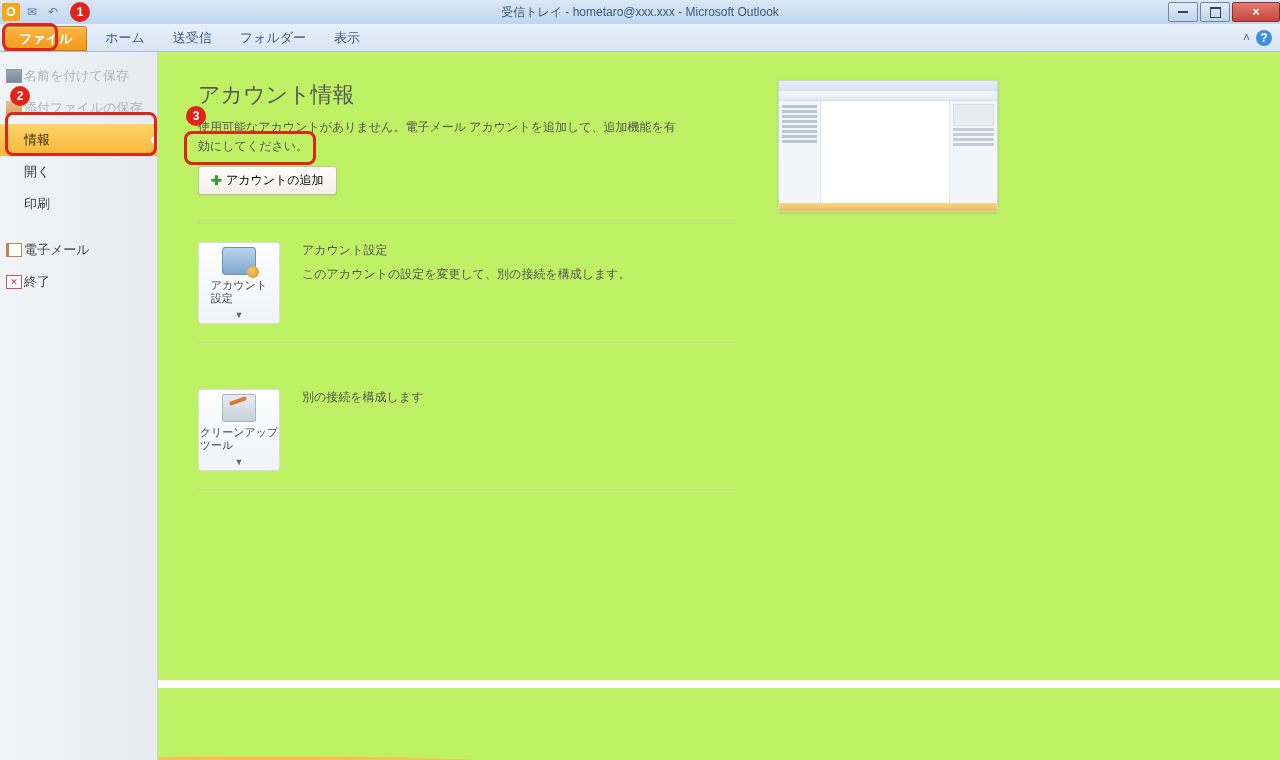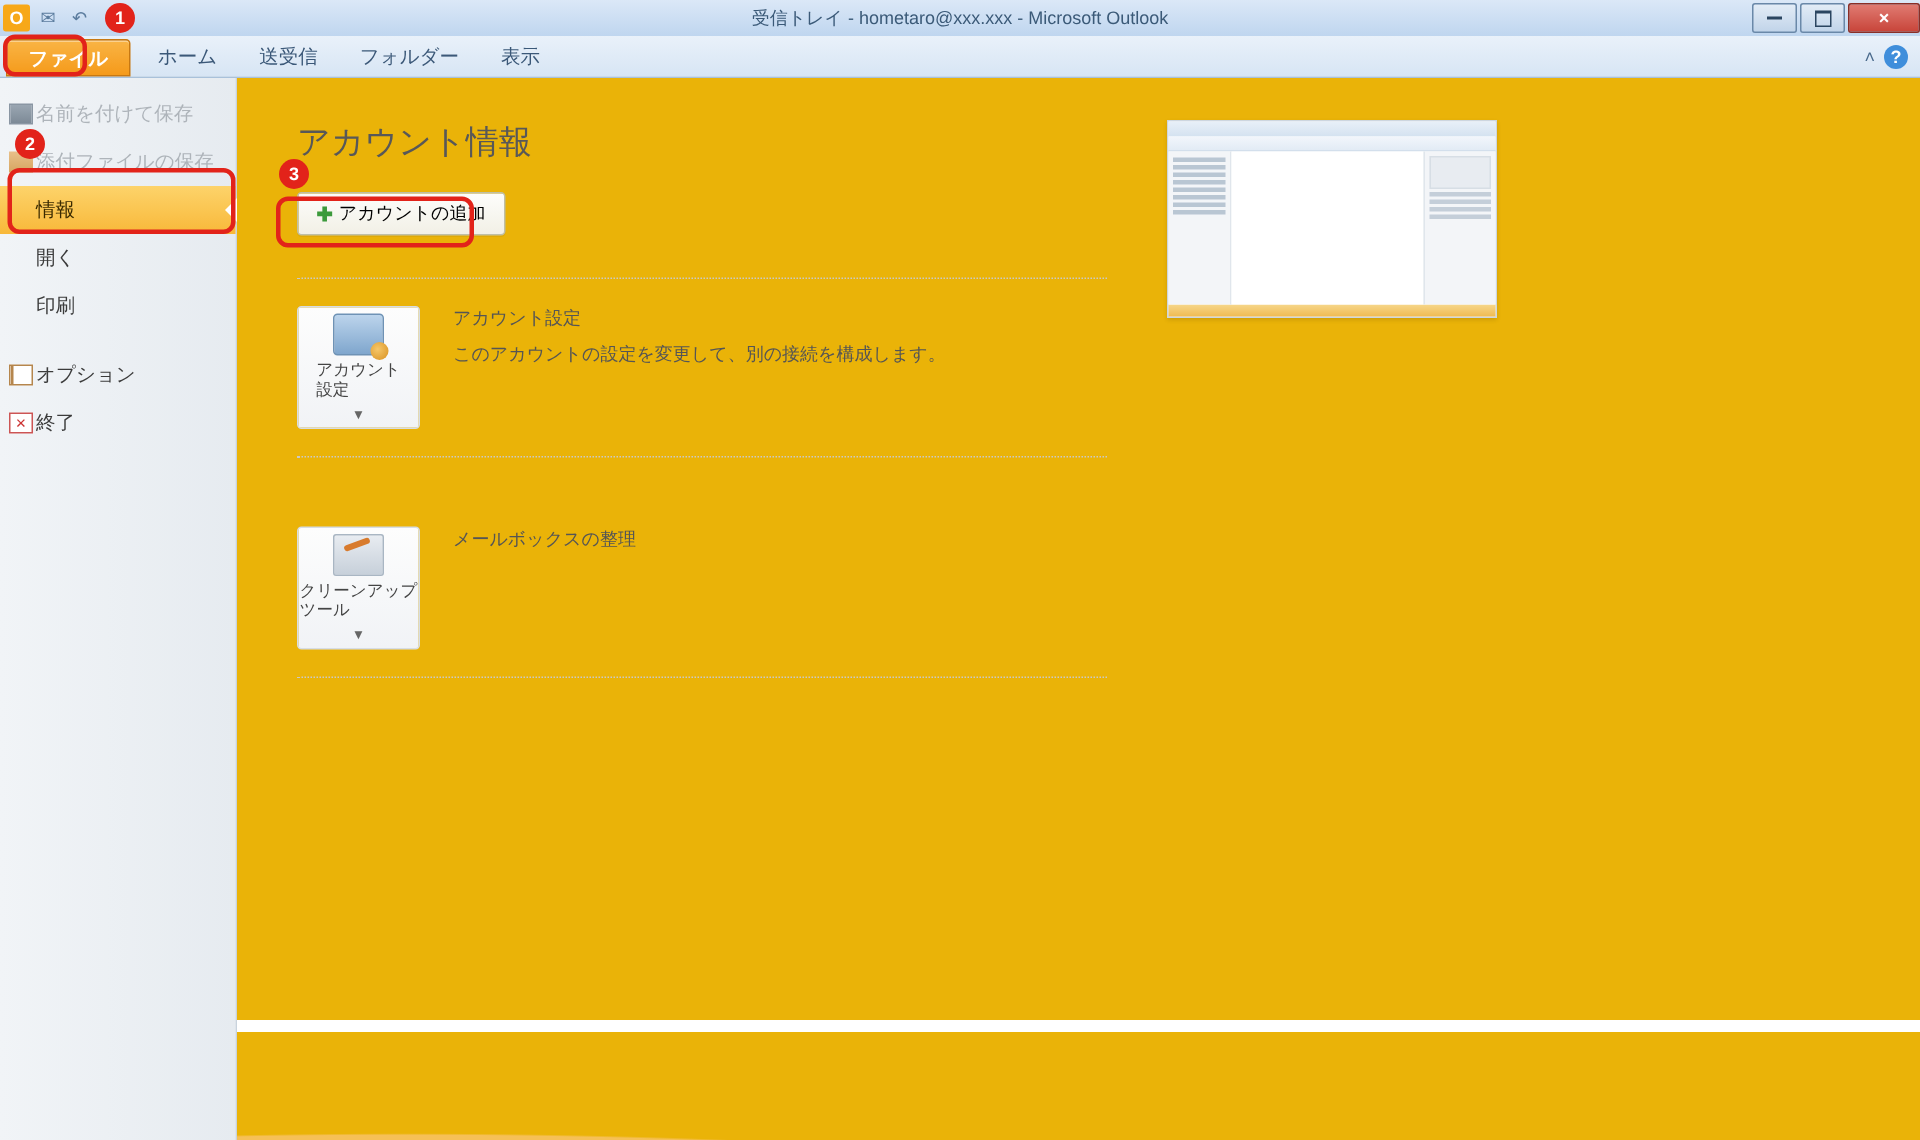--- a/index.html
+++ b/index.html
@@ -36,21 +36,21 @@
 .nav-item.selected::after{content:"";position:absolute;right:-1px;top:50%;transform:translateY(-50%);border:8px solid transparent;border-right-color:#fff;}
 .nav-sep { height: 14px; }
 .nav-icon{width:16px;height:14px;display:inline-block;position:absolute;left:6px;}
 .nav-icon.save{background:linear-gradient(#9aa6b2,#7d8a97);border:1px solid #8a96a3;}
 .nav-icon.attach{background:linear-gradient(#e8c08a,#d6a560);}
 .nav-icon.options{background:#fff;border:1px solid #b5864d;box-shadow:inset 2px 0 0 #b5864d;}
 .nav-icon.exit{background:#fff;border:1px solid #c55;}
 .nav-icon.exit::before{content:"✕";position:absolute;inset:0;display:flex;align-items:center;justify-content:center;font-size:9px;color:#c33;}
 
 
-.main { flex: 1; position: relative; background:#eab308; padding: 28px 40px; display:flex; }
+.main { flex: 1; position: relative; background:#bef264; padding: 28px 40px; display:flex; }
 .main-left{flex:0 0 540px;}
 .main-right{flex:1;position:relative;}
 .heading { font-size: 22px; color: #585858; margin-bottom: 8px; }
 .subtext { font-size: 12px; color: #555; line-height: 1.6; max-width: 480px; }
 .add-account-btn { display:inline-flex; align-items:center; gap:4px; margin-top:10px; padding:5px 12px; font-size:12px; background:linear-gradient(#fdfdfb,#f2f0e6); border:1px solid #bfbfa6; border-radius:3px; cursor:pointer; box-shadow:0 1px 0 rgba(0,0,0,.05);}
 .plus{color:#3c9a3c;font-weight:bold;font-size:13px;}
 
 .section-row{display:flex;gap:22px;margin-top:28px;padding:18px 0;border-top:1px dotted #c9c9c9;border-bottom:1px dotted #c9c9c9;}
 .section-row + .section-row{border-top:none;}
 .tile{width:82px;height:82px;border:1px solid #d7dde4;border-radius:3px;background:linear-gradient(#fdfdfd,#f1f3f6);display:flex;flex-direction:column;align-items:center;justify-content:center;gap:4px;font-size:11px;color:#444;cursor:pointer;}
@@ -136,31 +136,32 @@
     </div>
     <div class="nav-item">
       <span>開く</span>
     </div>
     <div class="nav-item">
       <span>印刷</span>
     </div>
     <div class="nav-sep"></div>
     <div class="nav-item">
       <span class="nav-icon options"></span>
-      <span>オプション</span>
+      <span>電子メール</span>
     </div>
     <div class="nav-item">
       <span class="nav-icon exit"></span>
       <span>終了</span>
     </div>
   </div>
 
   <div class="main">
     <div class="main-left">
       <div class="heading">アカウント情報</div>
+      <div class="subtext">使用可能なアカウントがありません。電子メール アカウントを追加して、追加機能を有効にしてください。</div>
       <button class="add-account-btn">
         <span class="plus">✚</span>
         <span>アカウントの追加</span>
       </button>
 
       <div class="section-row">
         <div class="tile">
           <div class="tile-icon ico-accounts"></div>
           <div class="tile-label">アカウント<br>設定</div>
           <div class="caret">▼</div>
@@ -171,21 +172,21 @@
         </div>
       </div>
 
       <div class="section-row">
         <div class="tile">
           <div class="tile-icon ico-cleanup"></div>
           <div class="tile-label">クリーンアップ<br>ツール</div>
           <div class="caret">▼</div>
         </div>
         <div class="section-text">
-          <div class="sec-title">メールボックスの整理</div>
+          <div class="sec-title">別の接続を構成します</div>
         </div>
       </div>
     </div>
 
     <div class="main-right">
       <div class="preview">
         <div class="pv-titlebar"></div>
         <div class="pv-ribbon"></div>
         <div class="pv-body">
           <div class="pv-side">

